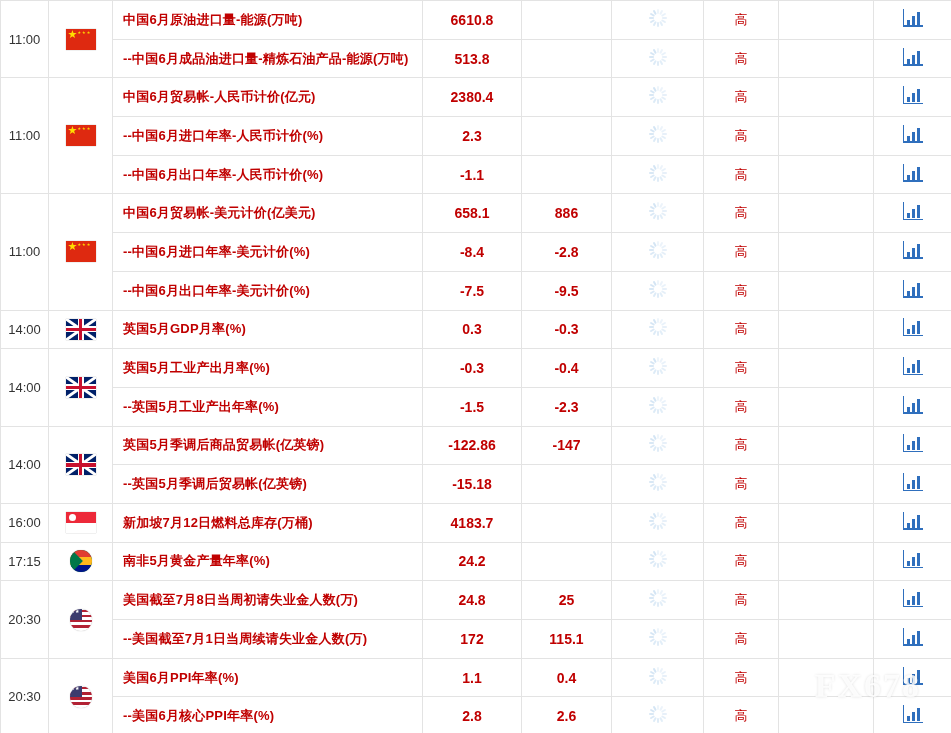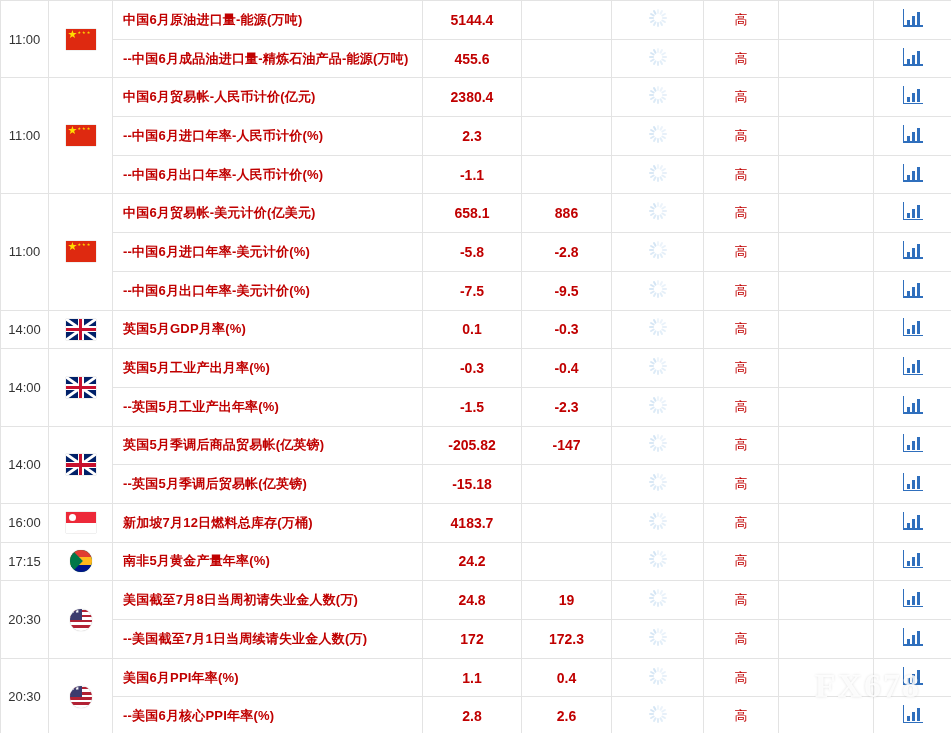--- a/index.html
+++ b/index.html
@@ -139,30 +139,30 @@
 </style>
 </head>
 <body>
 
 <table class="cal">
   <tbody>
       <tr>
         <td class="col-time" rowspan="2">11:00</td>
         <td class="col-flag" rowspan="2"><span class="flag cn"></span></td>
         <td class="col-event">中国6月原油进口量-能源(万吨)</td>
-        <td class="col-val">5144.4</td>
+        <td class="col-val">6610.8</td>
         <td class="col-prev"></td>
         <td class="col-spin"><span class="spinner"><i style="transform:rotate(0deg); opacity:0.35"></i><i style="transform:rotate(30deg); opacity:0.40"></i><i style="transform:rotate(60deg); opacity:0.45"></i><i style="transform:rotate(90deg); opacity:0.50"></i><i style="transform:rotate(120deg); opacity:0.55"></i><i style="transform:rotate(150deg); opacity:0.60"></i><i style="transform:rotate(180deg); opacity:0.65"></i><i style="transform:rotate(210deg); opacity:0.70"></i><i style="transform:rotate(240deg); opacity:0.75"></i><i style="transform:rotate(270deg); opacity:0.80"></i><i style="transform:rotate(300deg); opacity:0.85"></i><i style="transform:rotate(330deg); opacity:0.90"></i></span></td>
         <td class="col-imp">高</td>
         <td class="col-blank"></td>
         <td class="col-chart"><span class="chart-ico"><span class="axis-y"></span><span class="axis-x"></span><b></b><b></b><b></b></span></td>
       </tr>
       <tr>
         <td class="col-event">--中国6月成品油进口量-精炼石油产品-能源(万吨)</td>
-        <td class="col-val">455.6</td>
+        <td class="col-val">513.8</td>
         <td class="col-prev"></td>
         <td class="col-spin"><span class="spinner"><i style="transform:rotate(0deg); opacity:0.35"></i><i style="transform:rotate(30deg); opacity:0.40"></i><i style="transform:rotate(60deg); opacity:0.45"></i><i style="transform:rotate(90deg); opacity:0.50"></i><i style="transform:rotate(120deg); opacity:0.55"></i><i style="transform:rotate(150deg); opacity:0.60"></i><i style="transform:rotate(180deg); opacity:0.65"></i><i style="transform:rotate(210deg); opacity:0.70"></i><i style="transform:rotate(240deg); opacity:0.75"></i><i style="transform:rotate(270deg); opacity:0.80"></i><i style="transform:rotate(300deg); opacity:0.85"></i><i style="transform:rotate(330deg); opacity:0.90"></i></span></td>
         <td class="col-imp">高</td>
         <td class="col-blank"></td>
         <td class="col-chart"><span class="chart-ico"><span class="axis-y"></span><span class="axis-x"></span><b></b><b></b><b></b></span></td>
       </tr>
       <tr>
         <td class="col-time" rowspan="3">11:00</td>
         <td class="col-flag" rowspan="3"><span class="flag cn"></span></td>
         <td class="col-event">中国6月贸易帐-人民币计价(亿元)</td>
@@ -197,41 +197,41 @@
         <td class="col-event">中国6月贸易帐-美元计价(亿美元)</td>
         <td class="col-val">658.1</td>
         <td class="col-prev">886</td>
         <td class="col-spin"><span class="spinner"><i style="transform:rotate(0deg); opacity:0.35"></i><i style="transform:rotate(30deg); opacity:0.40"></i><i style="transform:rotate(60deg); opacity:0.45"></i><i style="transform:rotate(90deg); opacity:0.50"></i><i style="transform:rotate(120deg); opacity:0.55"></i><i style="transform:rotate(150deg); opacity:0.60"></i><i style="transform:rotate(180deg); opacity:0.65"></i><i style="transform:rotate(210deg); opacity:0.70"></i><i style="transform:rotate(240deg); opacity:0.75"></i><i style="transform:rotate(270deg); opacity:0.80"></i><i style="transform:rotate(300deg); opacity:0.85"></i><i style="transform:rotate(330deg); opacity:0.90"></i></span></td>
         <td class="col-imp">高</td>
         <td class="col-blank"></td>
         <td class="col-chart"><span class="chart-ico"><span class="axis-y"></span><span class="axis-x"></span><b></b><b></b><b></b></span></td>
       </tr>
       <tr>
         <td class="col-event">--中国6月进口年率-美元计价(%)</td>
-        <td class="col-val">-5.8</td>
+        <td class="col-val">-8.4</td>
         <td class="col-prev">-2.8</td>
         <td class="col-spin"><span class="spinner"><i style="transform:rotate(0deg); opacity:0.35"></i><i style="transform:rotate(30deg); opacity:0.40"></i><i style="transform:rotate(60deg); opacity:0.45"></i><i style="transform:rotate(90deg); opacity:0.50"></i><i style="transform:rotate(120deg); opacity:0.55"></i><i style="transform:rotate(150deg); opacity:0.60"></i><i style="transform:rotate(180deg); opacity:0.65"></i><i style="transform:rotate(210deg); opacity:0.70"></i><i style="transform:rotate(240deg); opacity:0.75"></i><i style="transform:rotate(270deg); opacity:0.80"></i><i style="transform:rotate(300deg); opacity:0.85"></i><i style="transform:rotate(330deg); opacity:0.90"></i></span></td>
         <td class="col-imp">高</td>
         <td class="col-blank"></td>
         <td class="col-chart"><span class="chart-ico"><span class="axis-y"></span><span class="axis-x"></span><b></b><b></b><b></b></span></td>
       </tr>
       <tr>
         <td class="col-event">--中国6月出口年率-美元计价(%)</td>
         <td class="col-val">-7.5</td>
         <td class="col-prev">-9.5</td>
         <td class="col-spin"><span class="spinner"><i style="transform:rotate(0deg); opacity:0.35"></i><i style="transform:rotate(30deg); opacity:0.40"></i><i style="transform:rotate(60deg); opacity:0.45"></i><i style="transform:rotate(90deg); opacity:0.50"></i><i style="transform:rotate(120deg); opacity:0.55"></i><i style="transform:rotate(150deg); opacity:0.60"></i><i style="transform:rotate(180deg); opacity:0.65"></i><i style="transform:rotate(210deg); opacity:0.70"></i><i style="transform:rotate(240deg); opacity:0.75"></i><i style="transform:rotate(270deg); opacity:0.80"></i><i style="transform:rotate(300deg); opacity:0.85"></i><i style="transform:rotate(330deg); opacity:0.90"></i></span></td>
         <td class="col-imp">高</td>
         <td class="col-blank"></td>
         <td class="col-chart"><span class="chart-ico"><span class="axis-y"></span><span class="axis-x"></span><b></b><b></b><b></b></span></td>
       </tr>
       <tr>
         <td class="col-time" rowspan="1">14:00</td>
         <td class="col-flag" rowspan="1"><span class="flag uk"><span class="d1"></span><span class="d2"></span><span class="crossv"></span><span class="crossh"></span><span class="crossv2"></span><span class="crossh2"></span></span></td>
         <td class="col-event">英国5月GDP月率(%)</td>
-        <td class="col-val">0.1</td>
+        <td class="col-val">0.3</td>
         <td class="col-prev">-0.3</td>
         <td class="col-spin"><span class="spinner"><i style="transform:rotate(0deg); opacity:0.35"></i><i style="transform:rotate(30deg); opacity:0.40"></i><i style="transform:rotate(60deg); opacity:0.45"></i><i style="transform:rotate(90deg); opacity:0.50"></i><i style="transform:rotate(120deg); opacity:0.55"></i><i style="transform:rotate(150deg); opacity:0.60"></i><i style="transform:rotate(180deg); opacity:0.65"></i><i style="transform:rotate(210deg); opacity:0.70"></i><i style="transform:rotate(240deg); opacity:0.75"></i><i style="transform:rotate(270deg); opacity:0.80"></i><i style="transform:rotate(300deg); opacity:0.85"></i><i style="transform:rotate(330deg); opacity:0.90"></i></span></td>
         <td class="col-imp">高</td>
         <td class="col-blank"></td>
         <td class="col-chart"><span class="chart-ico"><span class="axis-y"></span><span class="axis-x"></span><b></b><b></b><b></b></span></td>
       </tr>
       <tr>
         <td class="col-time" rowspan="2">14:00</td>
         <td class="col-flag" rowspan="2"><span class="flag uk"><span class="d1"></span><span class="d2"></span><span class="crossv"></span><span class="crossh"></span><span class="crossv2"></span><span class="crossh2"></span></span></td>
         <td class="col-event">英国5月工业产出月率(%)</td>
@@ -248,21 +248,21 @@
         <td class="col-prev">-2.3</td>
         <td class="col-spin"><span class="spinner"><i style="transform:rotate(0deg); opacity:0.35"></i><i style="transform:rotate(30deg); opacity:0.40"></i><i style="transform:rotate(60deg); opacity:0.45"></i><i style="transform:rotate(90deg); opacity:0.50"></i><i style="transform:rotate(120deg); opacity:0.55"></i><i style="transform:rotate(150deg); opacity:0.60"></i><i style="transform:rotate(180deg); opacity:0.65"></i><i style="transform:rotate(210deg); opacity:0.70"></i><i style="transform:rotate(240deg); opacity:0.75"></i><i style="transform:rotate(270deg); opacity:0.80"></i><i style="transform:rotate(300deg); opacity:0.85"></i><i style="transform:rotate(330deg); opacity:0.90"></i></span></td>
         <td class="col-imp">高</td>
         <td class="col-blank"></td>
         <td class="col-chart"><span class="chart-ico"><span class="axis-y"></span><span class="axis-x"></span><b></b><b></b><b></b></span></td>
       </tr>
       <tr>
         <td class="col-time" rowspan="2">14:00</td>
         <td class="col-flag" rowspan="2"><span class="flag uk"><span class="d1"></span><span class="d2"></span><span class="crossv"></span><span class="crossh"></span><span class="crossv2"></span><span class="crossh2"></span></span></td>
         <td class="col-event">英国5月季调后商品贸易帐(亿英镑)</td>
-        <td class="col-val">-205.82</td>
+        <td class="col-val">-122.86</td>
         <td class="col-prev">-147</td>
         <td class="col-spin"><span class="spinner"><i style="transform:rotate(0deg); opacity:0.35"></i><i style="transform:rotate(30deg); opacity:0.40"></i><i style="transform:rotate(60deg); opacity:0.45"></i><i style="transform:rotate(90deg); opacity:0.50"></i><i style="transform:rotate(120deg); opacity:0.55"></i><i style="transform:rotate(150deg); opacity:0.60"></i><i style="transform:rotate(180deg); opacity:0.65"></i><i style="transform:rotate(210deg); opacity:0.70"></i><i style="transform:rotate(240deg); opacity:0.75"></i><i style="transform:rotate(270deg); opacity:0.80"></i><i style="transform:rotate(300deg); opacity:0.85"></i><i style="transform:rotate(330deg); opacity:0.90"></i></span></td>
         <td class="col-imp">高</td>
         <td class="col-blank"></td>
         <td class="col-chart"><span class="chart-ico"><span class="axis-y"></span><span class="axis-x"></span><b></b><b></b><b></b></span></td>
       </tr>
       <tr>
         <td class="col-event">--英国5月季调后贸易帐(亿英镑)</td>
         <td class="col-val">-15.18</td>
         <td class="col-prev"></td>
@@ -291,30 +291,30 @@
         <td class="col-spin"><span class="spinner"><i style="transform:rotate(0deg); opacity:0.35"></i><i style="transform:rotate(30deg); opacity:0.40"></i><i style="transform:rotate(60deg); opacity:0.45"></i><i style="transform:rotate(90deg); opacity:0.50"></i><i style="transform:rotate(120deg); opacity:0.55"></i><i style="transform:rotate(150deg); opacity:0.60"></i><i style="transform:rotate(180deg); opacity:0.65"></i><i style="transform:rotate(210deg); opacity:0.70"></i><i style="transform:rotate(240deg); opacity:0.75"></i><i style="transform:rotate(270deg); opacity:0.80"></i><i style="transform:rotate(300deg); opacity:0.85"></i><i style="transform:rotate(330deg); opacity:0.90"></i></span></td>
         <td class="col-imp">高</td>
         <td class="col-blank"></td>
         <td class="col-chart"><span class="chart-ico"><span class="axis-y"></span><span class="axis-x"></span><b></b><b></b><b></b></span></td>
       </tr>
       <tr>
         <td class="col-time" rowspan="2">20:30</td>
         <td class="col-flag" rowspan="2"><span class="flag us flag-round"><span class="s1"></span><span class="s2"></span><span class="s3"></span><span class="s4"></span><span class="canton"></span></span></td>
         <td class="col-event">美国截至7月8日当周初请失业金人数(万)</td>
         <td class="col-val">24.8</td>
-        <td class="col-prev">19</td>
+        <td class="col-prev">25</td>
         <td class="col-spin"><span class="spinner"><i style="transform:rotate(0deg); opacity:0.35"></i><i style="transform:rotate(30deg); opacity:0.40"></i><i style="transform:rotate(60deg); opacity:0.45"></i><i style="transform:rotate(90deg); opacity:0.50"></i><i style="transform:rotate(120deg); opacity:0.55"></i><i style="transform:rotate(150deg); opacity:0.60"></i><i style="transform:rotate(180deg); opacity:0.65"></i><i style="transform:rotate(210deg); opacity:0.70"></i><i style="transform:rotate(240deg); opacity:0.75"></i><i style="transform:rotate(270deg); opacity:0.80"></i><i style="transform:rotate(300deg); opacity:0.85"></i><i style="transform:rotate(330deg); opacity:0.90"></i></span></td>
         <td class="col-imp">高</td>
         <td class="col-blank"></td>
         <td class="col-chart"><span class="chart-ico"><span class="axis-y"></span><span class="axis-x"></span><b></b><b></b><b></b></span></td>
       </tr>
       <tr>
         <td class="col-event">--美国截至7月1日当周续请失业金人数(万)</td>
         <td class="col-val">172</td>
-        <td class="col-prev">172.3</td>
+        <td class="col-prev">115.1</td>
         <td class="col-spin"><span class="spinner"><i style="transform:rotate(0deg); opacity:0.35"></i><i style="transform:rotate(30deg); opacity:0.40"></i><i style="transform:rotate(60deg); opacity:0.45"></i><i style="transform:rotate(90deg); opacity:0.50"></i><i style="transform:rotate(120deg); opacity:0.55"></i><i style="transform:rotate(150deg); opacity:0.60"></i><i style="transform:rotate(180deg); opacity:0.65"></i><i style="transform:rotate(210deg); opacity:0.70"></i><i style="transform:rotate(240deg); opacity:0.75"></i><i style="transform:rotate(270deg); opacity:0.80"></i><i style="transform:rotate(300deg); opacity:0.85"></i><i style="transform:rotate(330deg); opacity:0.90"></i></span></td>
         <td class="col-imp">高</td>
         <td class="col-blank"></td>
         <td class="col-chart"><span class="chart-ico"><span class="axis-y"></span><span class="axis-x"></span><b></b><b></b><b></b></span></td>
       </tr>
       <tr>
         <td class="col-time" rowspan="2">20:30</td>
         <td class="col-flag" rowspan="2"><span class="flag us flag-round"><span class="s1"></span><span class="s2"></span><span class="s3"></span><span class="s4"></span><span class="canton"></span></span></td>
         <td class="col-event">美国6月PPI年率(%)</td>
         <td class="col-val">1.1</td>

